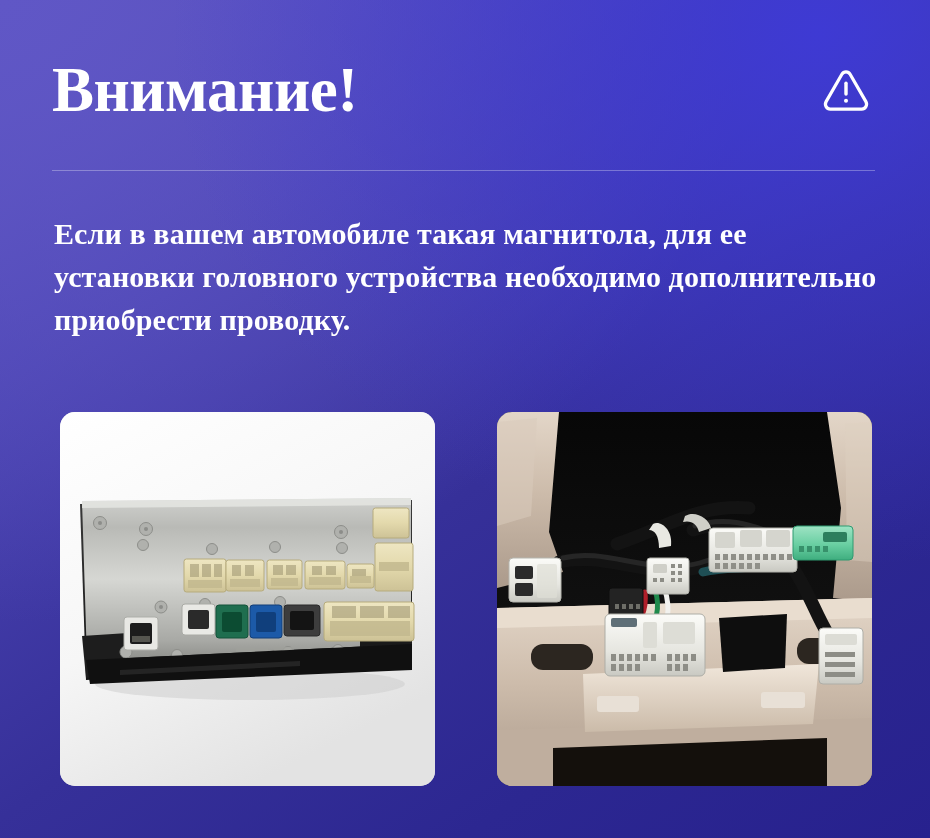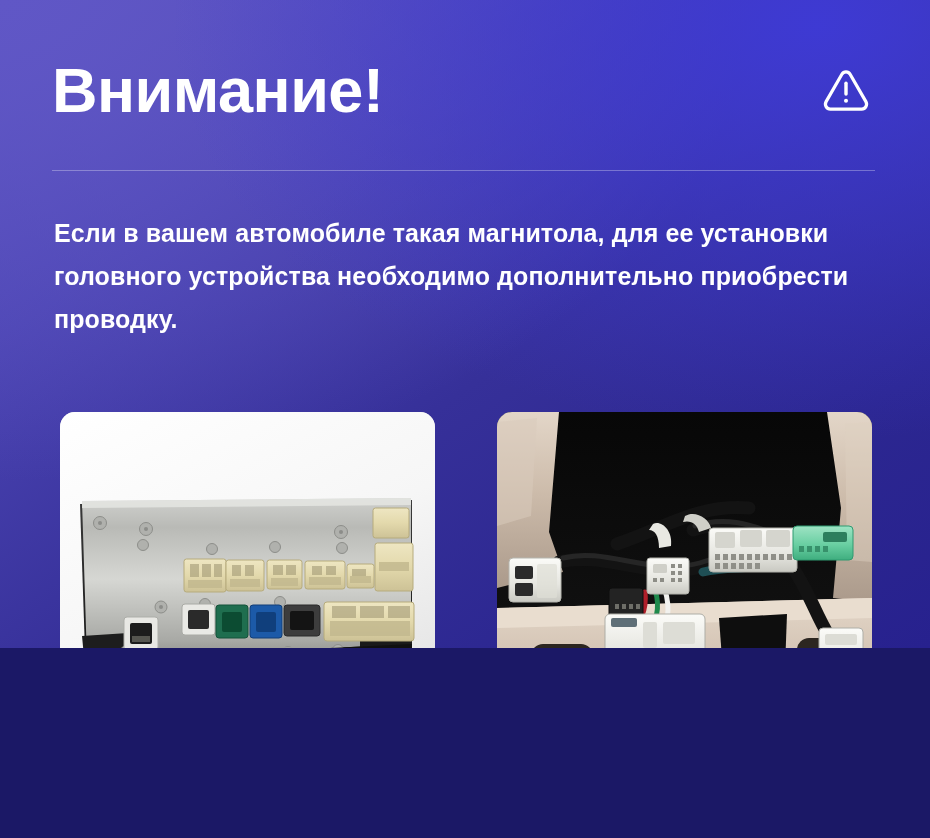--- a/index.html
+++ b/index.html
@@ -10,27 +10,28 @@
   body {
     width: 930px;
     height: 838px;
     overflow: hidden;
     font-family: "Liberation Sans", "DejaVu Sans", sans-serif;
   }
 
   #banner {
     position: relative;
     width: 930px;
-    height: 648px;
+    height: 838px;
     box-sizing: border-box;
     background:
       radial-gradient(120% 110% at 88% 4%, rgba(62,58,214,0.95) 0%, rgba(62,58,214,0.0) 58%),
       radial-gradient(130% 120% at 0% 0%, #6057c6 0%, rgba(96,87,198,0.0) 62%),
       linear-gradient(145deg, #5a52be 0%, #4a43b1 26%, #363099 55%, #2c2791 78%, #27218e 100%);
     overflow: hidden;
+    font-family: Liberation Serif, serif;
   }
 
   
   .header {
     position: absolute;
     left: 52px;
     top: 50px;
     right: 55px;
     height: 80px;
     display: flex;
@@ -67,21 +68,21 @@
   }
 
   
   .body-copy {
     position: absolute;
     left: 54px;
     top: 212px;
     width: 828px;
     margin: 0;
     color: #ffffff;
-    font-size: 25px;
+    font-size: 30px;
     font-weight: 700;
     line-height: 43px;
     letter-spacing: 0.1px;
   }
 
   
   .photos {
     position: absolute;
     left: 60px;
     top: 412px;

